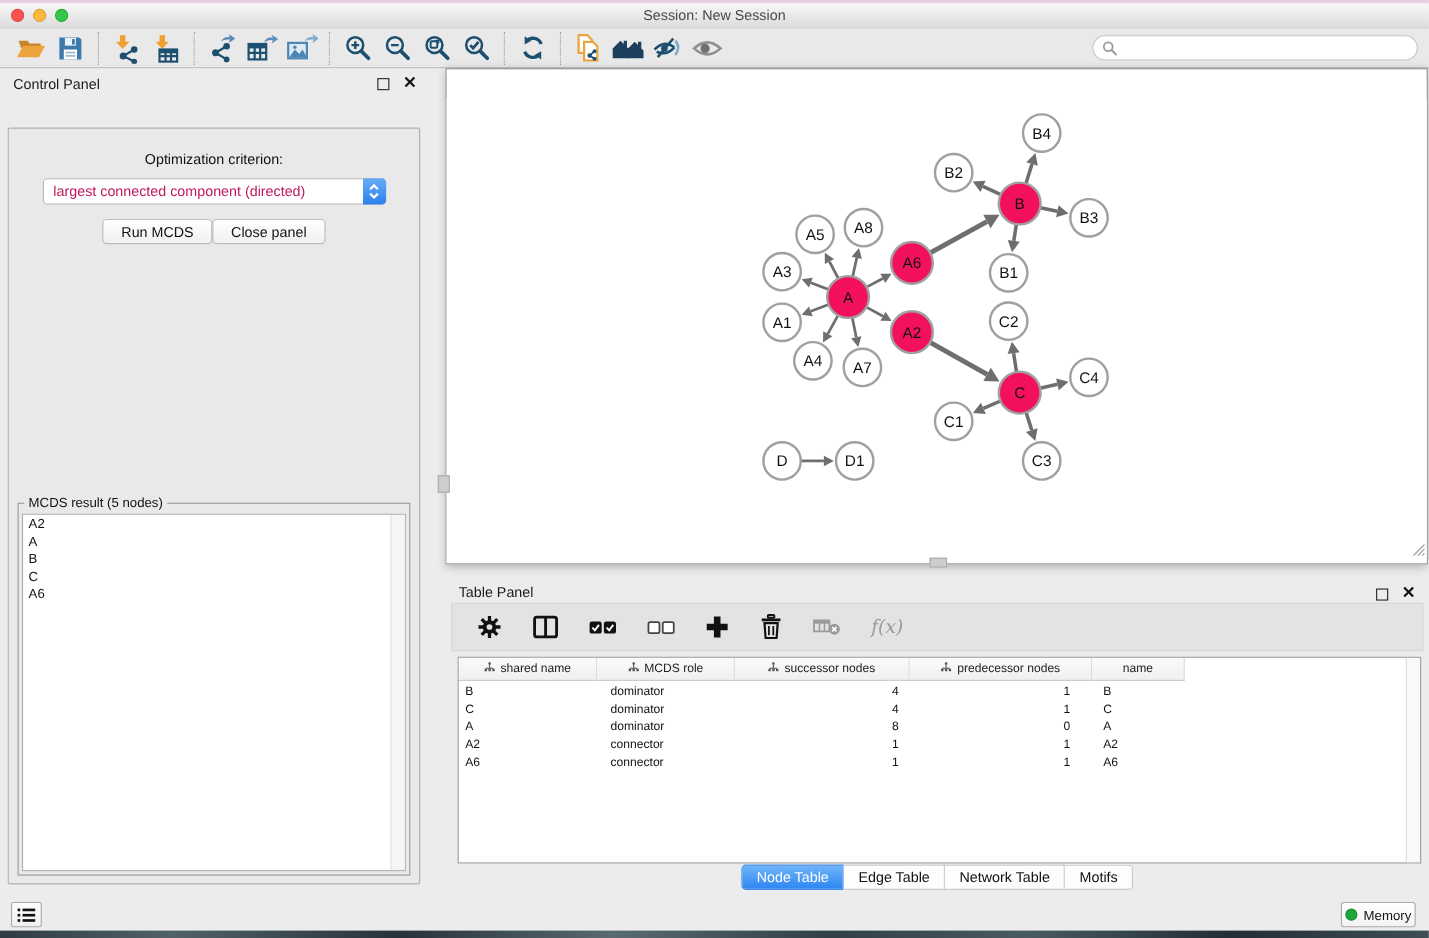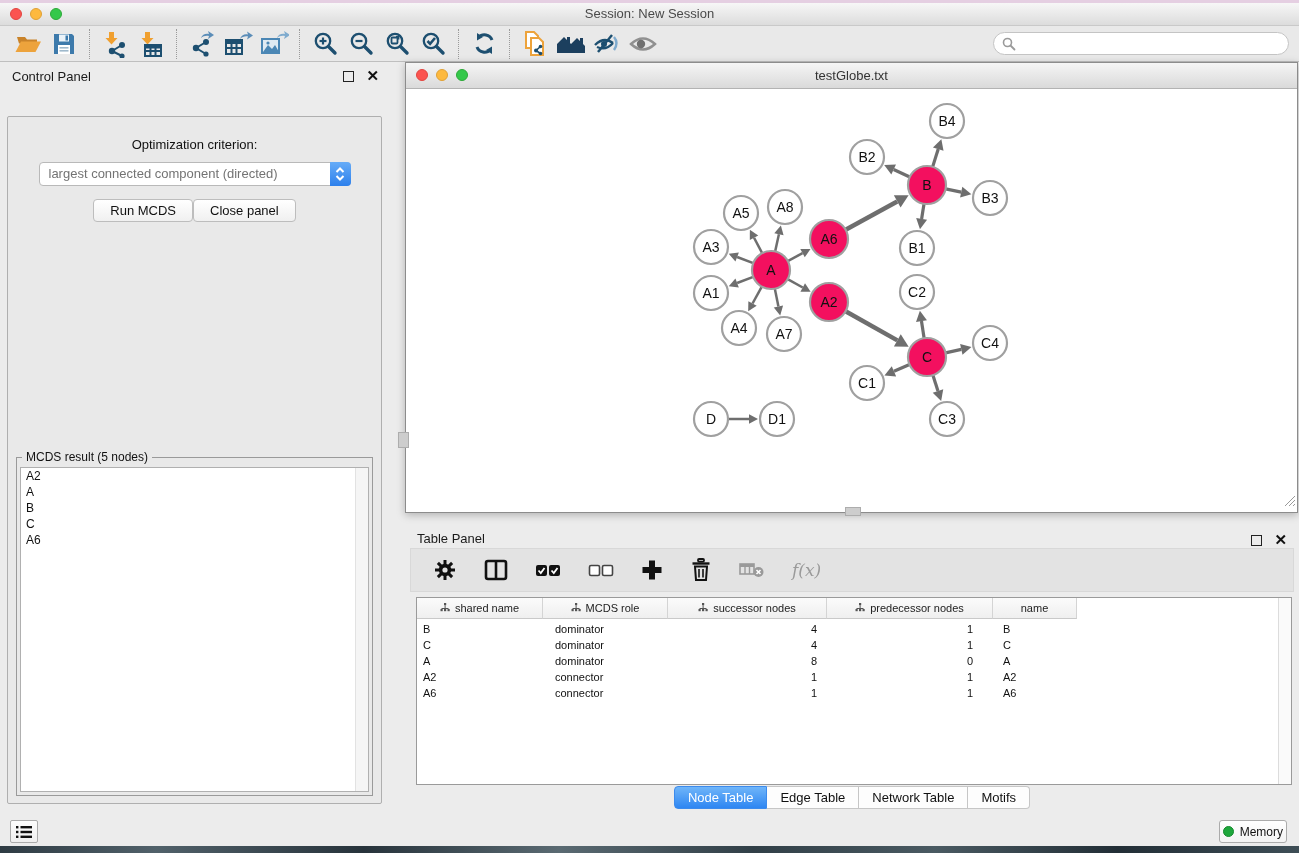--- a/index.html
+++ b/index.html
@@ -24,21 +24,21 @@
   .panel-ctrls{margin-left:auto;display:flex;align-items:center;gap:12px;}
   .float-box{width:9px;height:9px;border:1.5px solid #222;display:inline-block;}
   .close-x{font-size:15px;font-weight:bold;color:#111;line-height:12px;}
   .cp-tabs{position:absolute;top:33px;left:0;right:0;display:flex;justify-content:center;z-index:3;}
   .tab{height:21px;line-height:21px;padding:0 13px;font-size:13px;background:#FDFDFD;border:1px solid #C6C6C6;border-left:none;color:#111;cursor:default;}
   .tab:first-child{border-left:1px solid #C6C6C6;border-radius:4px 0 0 4px;}
   .tab:last-child{border-radius:0 4px 4px 0;}
   .tab.selected{background:linear-gradient(#6FB5F9,#2E86F2);border-color:#3C8BED;color:#fff;}
   .cp-box{position:absolute;left:7px;right:9px;top:54px;bottom:8px;border:1px solid #AFAFAF;background:#E9E9E9;border-radius:2px;}
   .opt-label{margin-top:20px;text-align:center;font-size:13px;color:#111;}
-  .selectbox{margin:10px auto 0;width:312px;height:24px;background:#fff;border:1px solid #B9B9B9;border-radius:4px;position:relative;font-size:13px;line-height:22px;padding-left:9px;box-sizing:border-box;color:#737373;}
+  .selectbox{margin:10px auto 0;width:312px;height:24px;background:#fff;border:1px solid #B9B9B9;border-radius:4px;position:relative;font-size:13px;line-height:22px;padding-left:9px;box-sizing:border-box;color:#be185d;}
   .stepper{position:absolute;right:-1px;top:-1px;bottom:-1px;width:21px;background:linear-gradient(#66ACF8,#2D80EC);border-radius:0 4px 4px 0;display:flex;align-items:center;justify-content:center;}
   .btn-row{display:flex;justify-content:center;margin-top:13px;}
   .btn{height:23px;padding:0 16px;background:linear-gradient(#FFFFFF,#F0F0F0);border:1px solid #BDBDBD;border-radius:4px;font-size:13px;line-height:21px;color:#111;}
   .result-group{position:absolute;left:8px;right:8px;top:340px;bottom:7px;border:1px solid #9A9A9A;}
   .result-legend{position:absolute;top:-8px;left:5px;font-size:12px;background:#E9E9E9;padding:0 4px;color:#111;}
   .result-list{position:absolute;top:9px;left:3px;right:3px;bottom:3px;background:#fff;border:1px solid #B0B0B0;font-size:12px;overflow:hidden;}
   .list-item{line-height:16px;padding-left:5px;color:#111;}
   .list-scroll{position:absolute;right:0;top:0;bottom:0;width:12px;background:#F5F5F5;border-left:1px solid #E2E2E2;}
   
   .netwin{position:absolute;left:405px;top:62px;width:893px;height:451px;border:1px solid #8C8C8C;background:#fff;box-shadow:0 2px 8px rgba(0,0,0,.25);box-sizing:border-box;}
@@ -267,28 +267,20 @@
             <div class="list-item">A</div>
             <div class="list-item">B</div>
             <div class="list-item">C</div>
             <div class="list-item">A6</div>
           </div>
       </div>
     </div>
   </div>
 
   <div class="netwin">
-    <div class="net-titlebar">
-      <div class="lights" style="top:6px;">
-        <span class="light red"></span>
-        <span class="light yellow"></span>
-        <span class="light green"></span>
-      </div>
-      <span>testGlobe.txt</span>
-    </div>
     <div class="net-canvas">
       <svg id="graph-svg" width="891" height="424" viewBox="0 0 891 424">
           <line x1="356.1508177761802" y1="164.18655377474232" x2="348.0409001193134" y2="148.77771022669552" stroke="#6E6E6E" stroke-width="2.5"></line>
           <polygon points="343.8491822238198,140.81344622525768 352.2442616756278,146.56541467074055 343.837538562999,150.99000578265048" fill="#6E6E6E"></polygon>
           <line x1="369.1216786985545" y1="162.4524458565049" x2="372.9259471810776" y2="145.33323768515066" stroke="#6E6E6E" stroke-width="2.5"></line>
           <polygon points="374.8783213014455,136.5475541434951 377.5628357169514,146.36365735978927 368.28905864520385,144.30281801051206" fill="#6E6E6E"></polygon>
           <line x1="347.25882377126106" y1="174.19921577898342" x2="331.1448912844574" y2="168.02220832570865" stroke="#6E6E6E" stroke-width="2.5"></line>
           <polygon points="322.74117622873894,164.80078422101658 332.84508733971154,163.5869142685239 329.44469522920326,172.45750238289338" fill="#6E6E6E"></polygon>
           <line x1="347.25882377126106" y1="187.80078422101658" x2="331.1448912844574" y2="193.97779167429135" stroke="#6E6E6E" stroke-width="2.5"></line>
           <polygon points="322.74117622873894,197.19921577898342 329.44469522920326,189.54249761710662 332.84508733971154,198.4130857314761" fill="#6E6E6E"></polygon>

